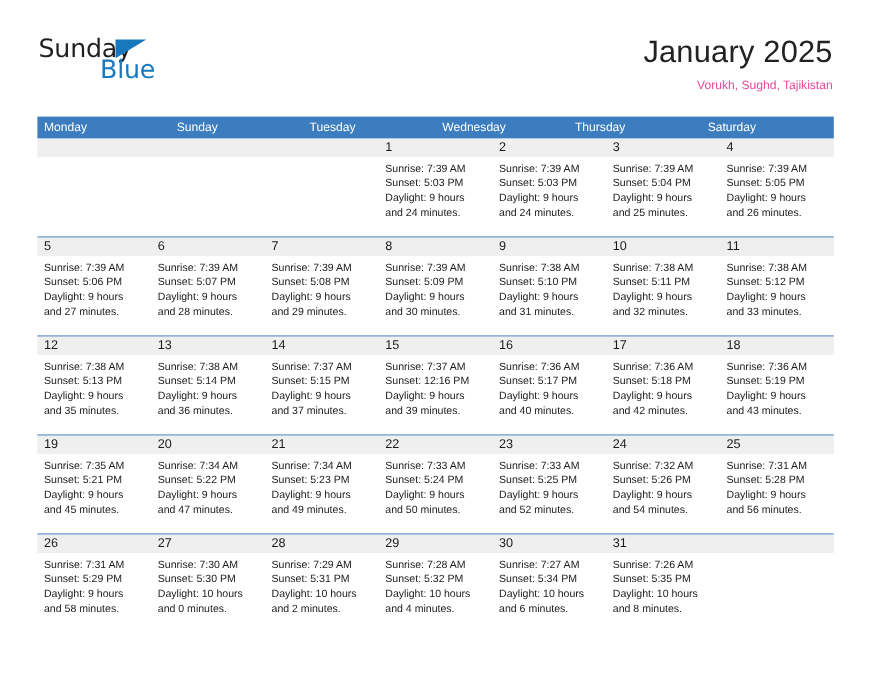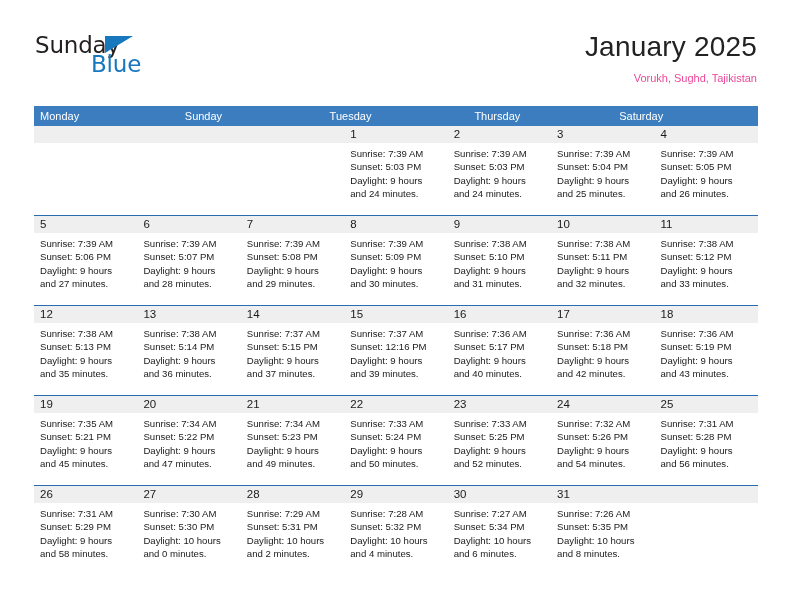--- a/index.html
+++ b/index.html
@@ -165,20 +165,21 @@
       <div class="cal-subtitle">Vorukh, Sughd, Tajikistan</div>
     </div>
 
   </div>
 
   <div class="calendar">
     <div class="week-head" id="dow-row">
         <div class="dow">Monday</div>
         <div class="dow">Sunday</div>
         <div class="dow">Tuesday</div>
+        <div class="dow">Wednesday</div>
         <div class="dow">Thursday</div>
         <div class="dow">Saturday</div>
       </div>
     <div id="weeks-host">
         <div class="week">
           <div class="numbers">
             <div class="num"></div>
             <div class="num"></div>
             <div class="num"></div>
             <div class="num">1</div>

